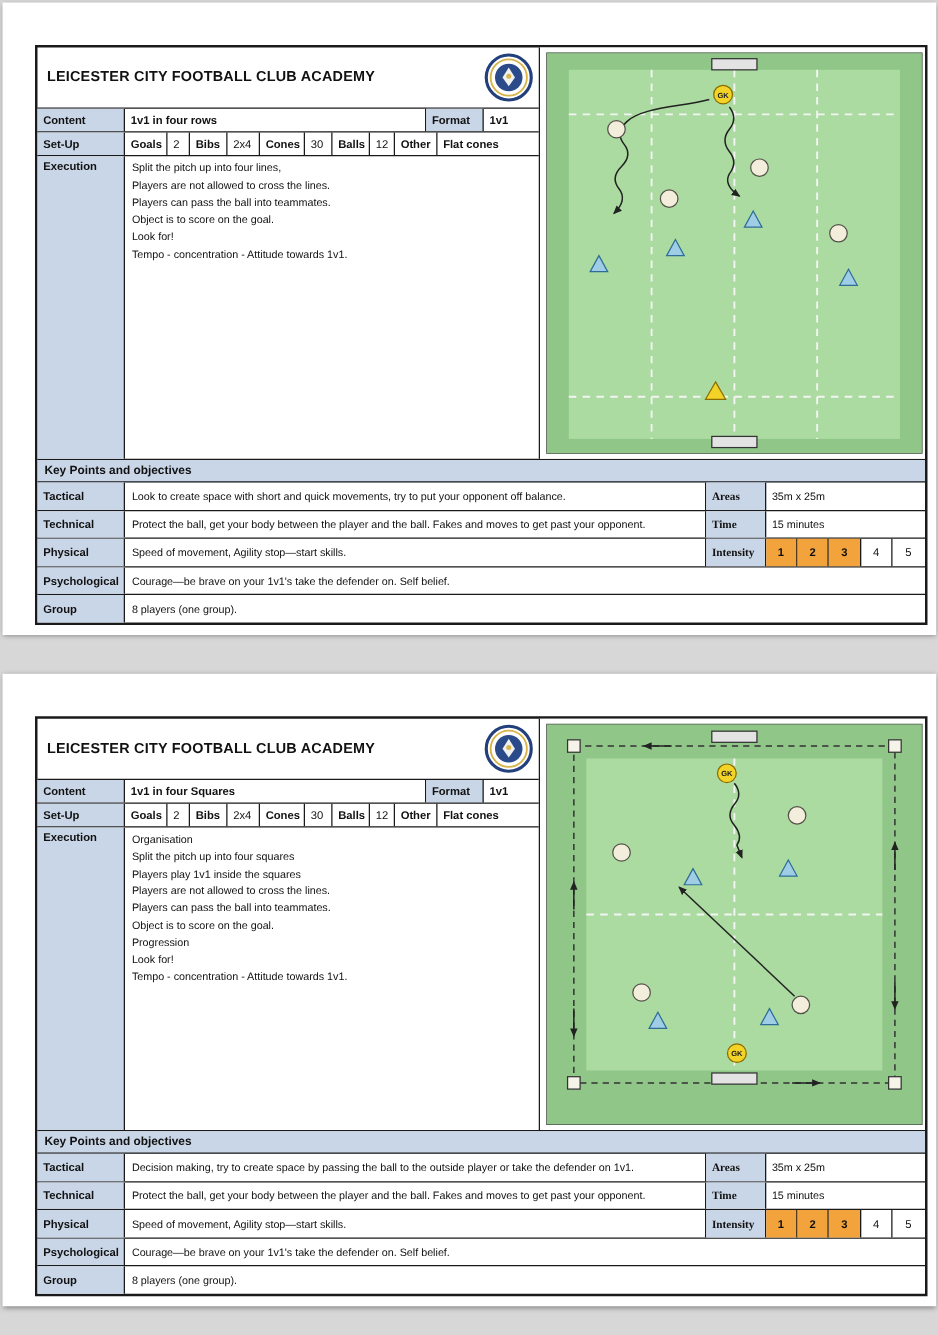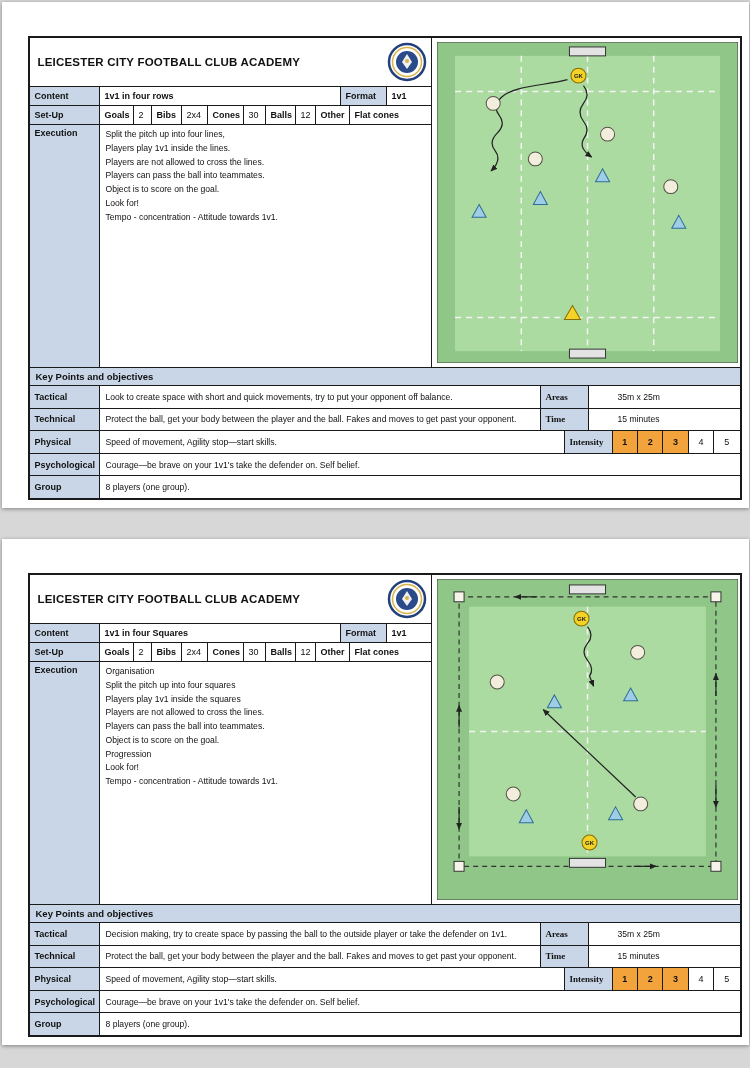--- a/index.html
+++ b/index.html
@@ -45,21 +45,21 @@
   .exec-text { flex: 1; padding: 3px 6px; font-size: 8.6px; line-height: 1.6; border-right: none; display: block; }
   .diagram { flex: 1; padding: 4px 2px 4px 5px; background: #fff; }
   .diagram svg { width: 100%; height: 100%; display: block; }
   .kpband { background: #c9d6e7; font-weight: bold; font-size: 9.5px; padding: 3px 6px; border-bottom: 1px solid #1a1a1a; }
   .kpsec { flex: 1; display: flex; flex-direction: column; }
   .krow { display: flex; flex: 1; border-bottom: 1px solid #1a1a1a; min-height: 20px; }
   .krow:last-child { border-bottom: none; }
   .ktext { flex: 1; padding: 2px 6px; font-size: 8.6px; display: flex; align-items: center; border-right: 1px solid #1a1a1a; }
   .ktext.full { border-right: none; }
   .slbl { width: 48px; flex: none; font-family: Liberation Serif, serif; }
-  .sval { width: 127px; flex: none; font-size: 8.6px; border-right: none; margin-left: 24px; }
+  .sval { width: 127px; flex: none; font-size: 8.6px; border-right: none; }
   .ilvl { width: 25.4px; flex: none; justify-content: center; font-size: 9px; border-right: 1px solid #1a1a1a; display: flex; align-items: center; }
   .ilvl.last { border-right: none; }
   .ilvl.active { background: #f2a33c; font-weight: bold; }
 </style>
 </head>
 <body>
 
 <div class="sheet">
   <div class="frame">
     <div class="top">
@@ -90,21 +90,20 @@
           <div class="cell" style="width:22px">30</div>
           <div class="cell bold" style="width:30px">Balls</div>
           <div class="cell" style="width:20px">12</div>
           <div class="cell bold" style="width:34px">Other</div>
           <div class="cell bold last flex1">Flat cones</div>
         </div>
         <div class="row exec">
           <div class="cell lbl w70">Execution</div>
           <div class="cell exec-text">
             <div>Split the pitch up into four lines,</div>
-            <div>Players play 1v1 inside the lines.</div>
             <div>Players are not allowed to cross the lines.</div>
             <div>Players can pass the ball into teammates.</div>
             <div>Object is to score on the goal.</div>
             <div>Look for!</div>
             <div>Tempo - concentration - Attitude towards 1v1.</div>
           </div>
         </div>
       </div>
       <div class="diagram">
         <svg viewBox="0 0 300 324" preserveAspectRatio="none">

